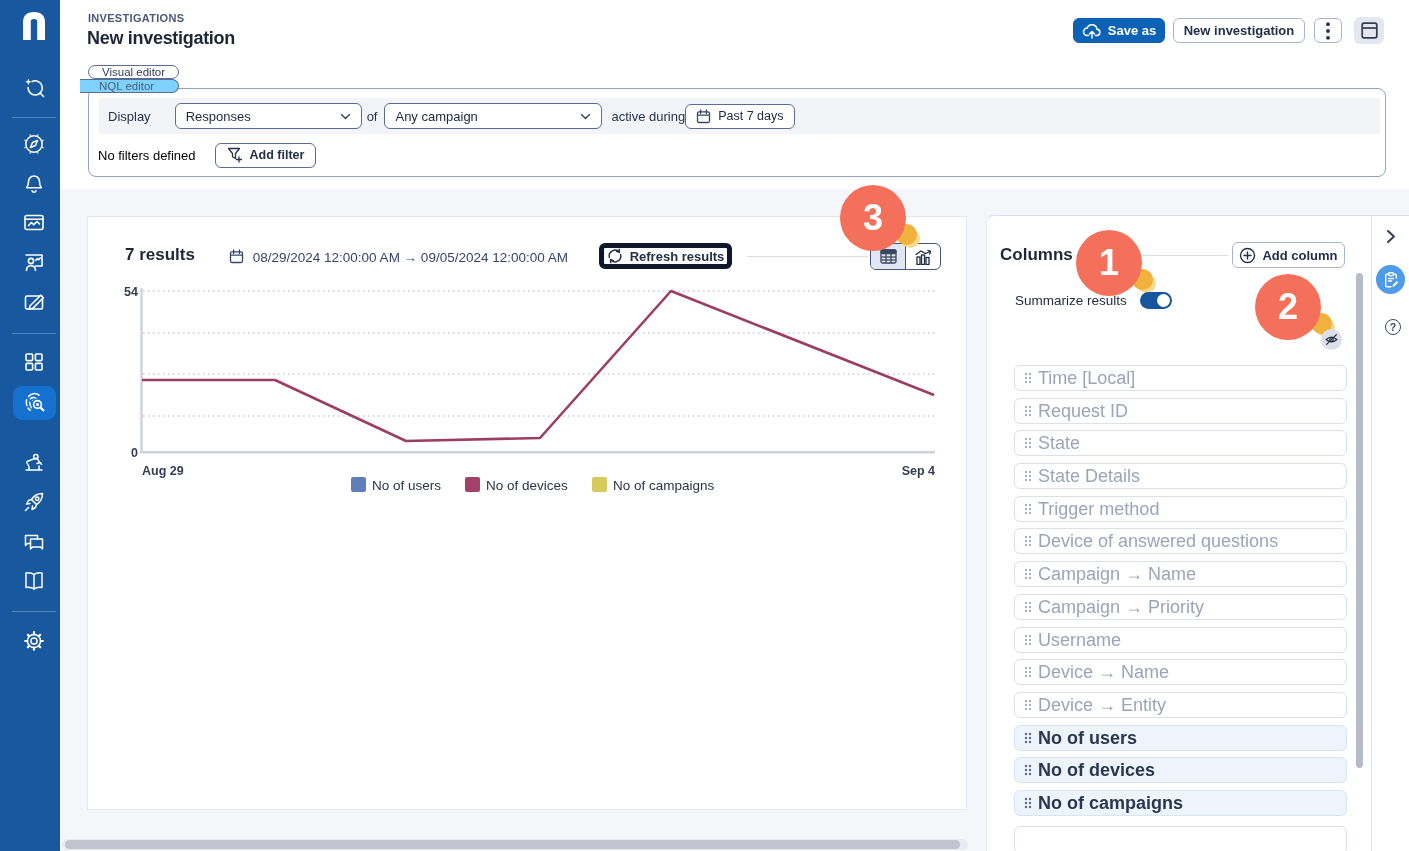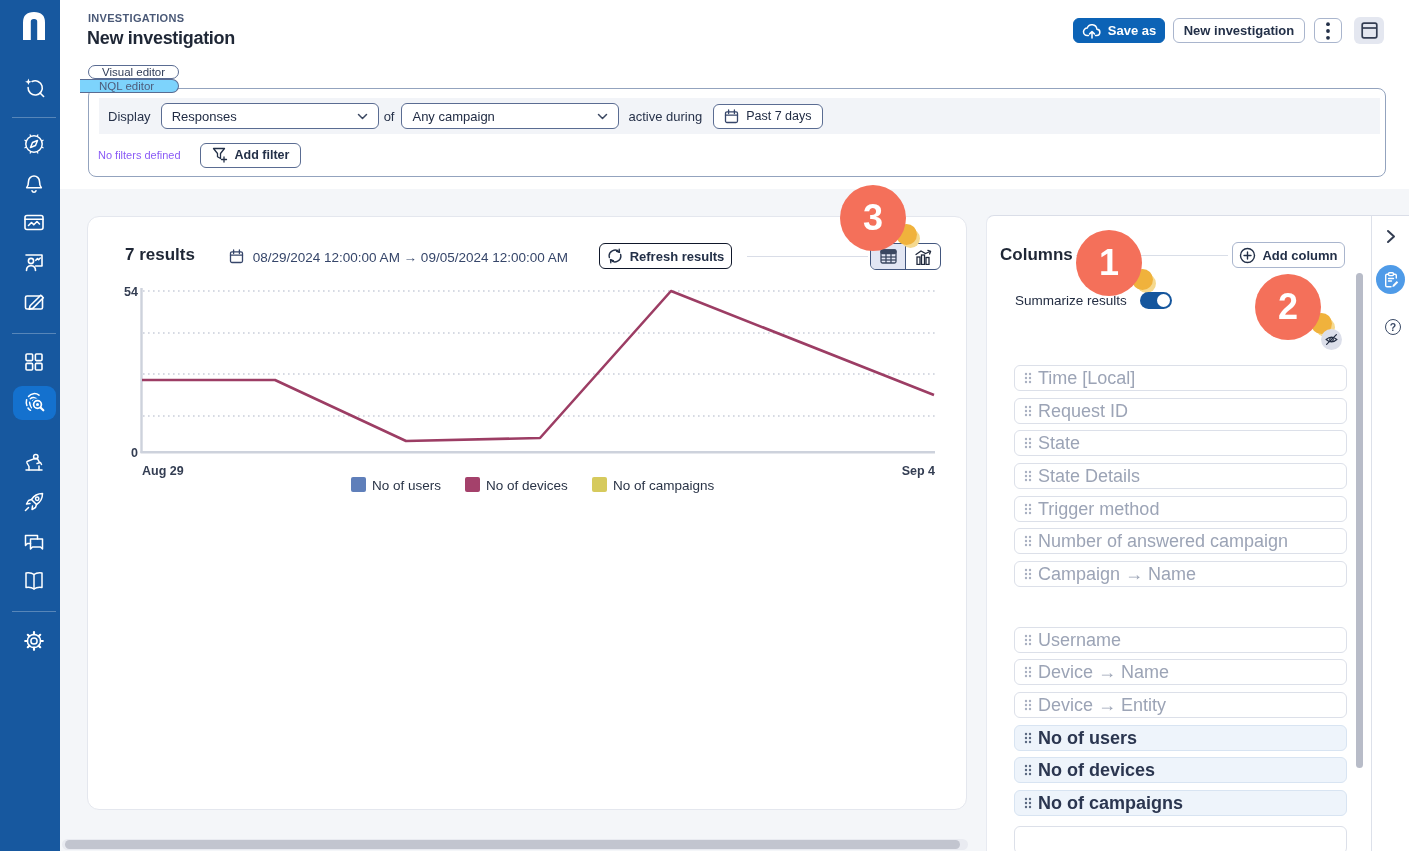--- a/index.html
+++ b/index.html
@@ -51,27 +51,27 @@
   .sel { height:26px; background:#fff; border:1px solid #5A6C92; border-radius:6px;
     display:flex; align-items:center; padding:0 10px; font-size:13px; color:#212C44;
     justify-content:space-between; }
   .outbtn { height:25px; background:#fff; border:1px solid #5A6C92; border-radius:6px;
     display:flex; align-items:center; font-size:12.5px; color:#212C44; }
   .frow2 { position:absolute; left:9px; top:44px; width:1283px; height:44px;
     display:flex; align-items:center; }
 
   
   .ccard { left:87px; top:216px; width:880px; height:594px; background:#fff;
-    border:1px solid #E4E7EE; border-radius:12px; }
+    border:1px solid #E4E7EE; border-radius:0; }
   .results { position:absolute; left:37px; top:28px; font-size:17px; font-weight:bold;
     color:#1F2736; }
   .daterange { position:absolute; left:141px; top:32px; font-size:13.5px; color:#36466A;  }
   .refreshbtn { position:absolute; left:511px; top:26px; width:133px; height:26px;
     display:flex; align-items:center; justify-content:center; gap:7px;
-    border:1px solid #0f172a; border-radius:6px; font-size:13px; font-weight:bold;
+    border:5px solid #0f172a; border-radius:6px; font-size:13px; font-weight:bold;
     color:#233048; background:#fff; }
   .hline { position:absolute; left:659px; top:39px; width:121px; border-top:1px solid #D9DDE7; }
   .viewtoggle { position:absolute; left:782px; top:26px; width:71px; height:27px;
     border:1px solid #42567E; border-radius:6px; background:#fff; display:flex; }
   .vt-l { width:35px; height:100%; background:#E2E6F3; border-right:1px solid #42567E;
     border-radius:5px 0 0 5px; display:flex; align-items:center; justify-content:center; }
   .vt-r { flex:1; display:flex; align-items:center; justify-content:center; }
 
   
   .colhead { left:1000px; top:245px; font-size:17px; font-weight:bold; color:#1F2736; }
@@ -147,37 +147,37 @@
       </svg>
     </div>
   <div class="abs tabs">
       <div class="tab tab-l">Visual editor</div>
       <div class="tab tab-r">NQL editor</div>
     </div>
 
   <div class="abs fcard">
     <div class="frow1">
       <span style="margin-left:9px">Display</span>
-      <div class="sel" style="margin-left:10px;width:218px">Responses <svg width="11" height="7" viewBox="0 0 11 7" fill="none" stroke="#3A4760" stroke-width="1.5" stroke-linecap="round" stroke-linejoin="round">
+      <div class="sel" style="margin-left:24px;width:187px">Responses <svg width="11" height="7" viewBox="0 0 11 7" fill="none" stroke="#3A4760" stroke-width="1.5" stroke-linecap="round" stroke-linejoin="round">
             <path d="M1.5 1.5 L5.5 5.5 L9.5 1.5"></path>
           </svg></div>
       <span style="margin-left:5px">of</span>
       <div class="sel" style="margin-left:7px;width:218px">Any campaign <svg width="11" height="7" viewBox="0 0 11 7" fill="none" stroke="#3A4760" stroke-width="1.5" stroke-linecap="round" stroke-linejoin="round">
             <path d="M1.5 1.5 L5.5 5.5 L9.5 1.5"></path>
           </svg></div>
       <span style="margin-left:9px">active during</span>
-      <div class="outbtn" style="margin-left:11px;padding:7px 10px;gap:7px"><svg width="15" height="15" viewBox="0 0 15 15" fill="none" stroke="#36466A" stroke-width="1.3" stroke-linecap="round">
+      <div class="outbtn" style="padding:7px 10px;gap:7px"><svg width="15" height="15" viewBox="0 0 15 15" fill="none" stroke="#36466A" stroke-width="1.3" stroke-linecap="round">
             <rect x="1.5" y="2.8" width="12" height="10.7" rx="1.5"></rect>
             <line x1="4.6" y1="1" x2="4.6" y2="4.6"></line>
             <line x1="10.4" y1="1" x2="10.4" y2="4.6"></line>
             <line x1="1.5" y1="6.2" x2="13.5" y2="6.2"></line>
           </svg> Past 7 days</div>
     </div>
     <div class="frow2">
-      <span style="font-size:11px;color:#8b5cf6">No filters defined</span>
+      <span style="font-size:13px;color:#000000">No filters defined</span>
       <div class="outbtn" style="margin-left:19px;padding:0 11px;gap:7px;font-weight:bold;color:#233048"><svg width="16" height="16" viewBox="0 0 16 16" fill="none" stroke="#233048" stroke-width="1.3" stroke-linecap="round" stroke-linejoin="round">
             <path d="M1.5 1.5 H12.5 L8.5 6.5 V11.5 L5.5 9.8 V6.5 Z"></path>
             <path d="M12 10 V15 M9.5 12.5 H14.5"></path>
           </svg> Add filter</div>
     </div>
   </div>
 
   <div class="abs ccard">
     <div class="results">7 results</div>
     <div class="daterange"><svg width="15" height="15" viewBox="0 0 15 15" style="vertical-align:-2px;margin-right:5px" fill="none" stroke="#36466A" stroke-width="1.3" stroke-linecap="round">
@@ -311,32 +311,43 @@
     </div>
   <div class="abs item" style="top:528px">
       <svg class="dh" width="8" height="12" viewBox="0 0 8 12" fill="#A8B0C1">
         <circle cx="2" cy="2" r="1.2"></circle>
         <circle cx="6" cy="2" r="1.2"></circle>
         <circle cx="2" cy="6" r="1.2"></circle>
         <circle cx="6" cy="6" r="1.2"></circle>
         <circle cx="2" cy="10" r="1.2"></circle>
         <circle cx="6" cy="10" r="1.2"></circle>
       </svg>
-      <span class="lbl">Number of answered campaign</span>
+      <span class="lbl">Device of answered questions</span>
     </div>
   <div class="abs item" style="top:561px">
       <svg class="dh" width="8" height="12" viewBox="0 0 8 12" fill="#A8B0C1">
         <circle cx="2" cy="2" r="1.2"></circle>
         <circle cx="6" cy="2" r="1.2"></circle>
         <circle cx="2" cy="6" r="1.2"></circle>
         <circle cx="6" cy="6" r="1.2"></circle>
         <circle cx="2" cy="10" r="1.2"></circle>
         <circle cx="6" cy="10" r="1.2"></circle>
       </svg>
       <span class="lbl">Campaign → Name</span>
+    </div>
+  <div class="abs item" style="top:594px">
+      <svg class="dh" width="8" height="12" viewBox="0 0 8 12" fill="#A8B0C1">
+        <circle cx="2" cy="2" r="1.2"></circle>
+        <circle cx="6" cy="2" r="1.2"></circle>
+        <circle cx="2" cy="6" r="1.2"></circle>
+        <circle cx="6" cy="6" r="1.2"></circle>
+        <circle cx="2" cy="10" r="1.2"></circle>
+        <circle cx="6" cy="10" r="1.2"></circle>
+      </svg>
+      <span class="lbl">Campaign → Priority</span>
     </div>
   <div class="abs item" style="top:627px">
       <svg class="dh" width="8" height="12" viewBox="0 0 8 12" fill="#A8B0C1">
         <circle cx="2" cy="2" r="1.2"></circle>
         <circle cx="6" cy="2" r="1.2"></circle>
         <circle cx="2" cy="6" r="1.2"></circle>
         <circle cx="6" cy="6" r="1.2"></circle>
         <circle cx="2" cy="10" r="1.2"></circle>
         <circle cx="6" cy="10" r="1.2"></circle>
       </svg>

